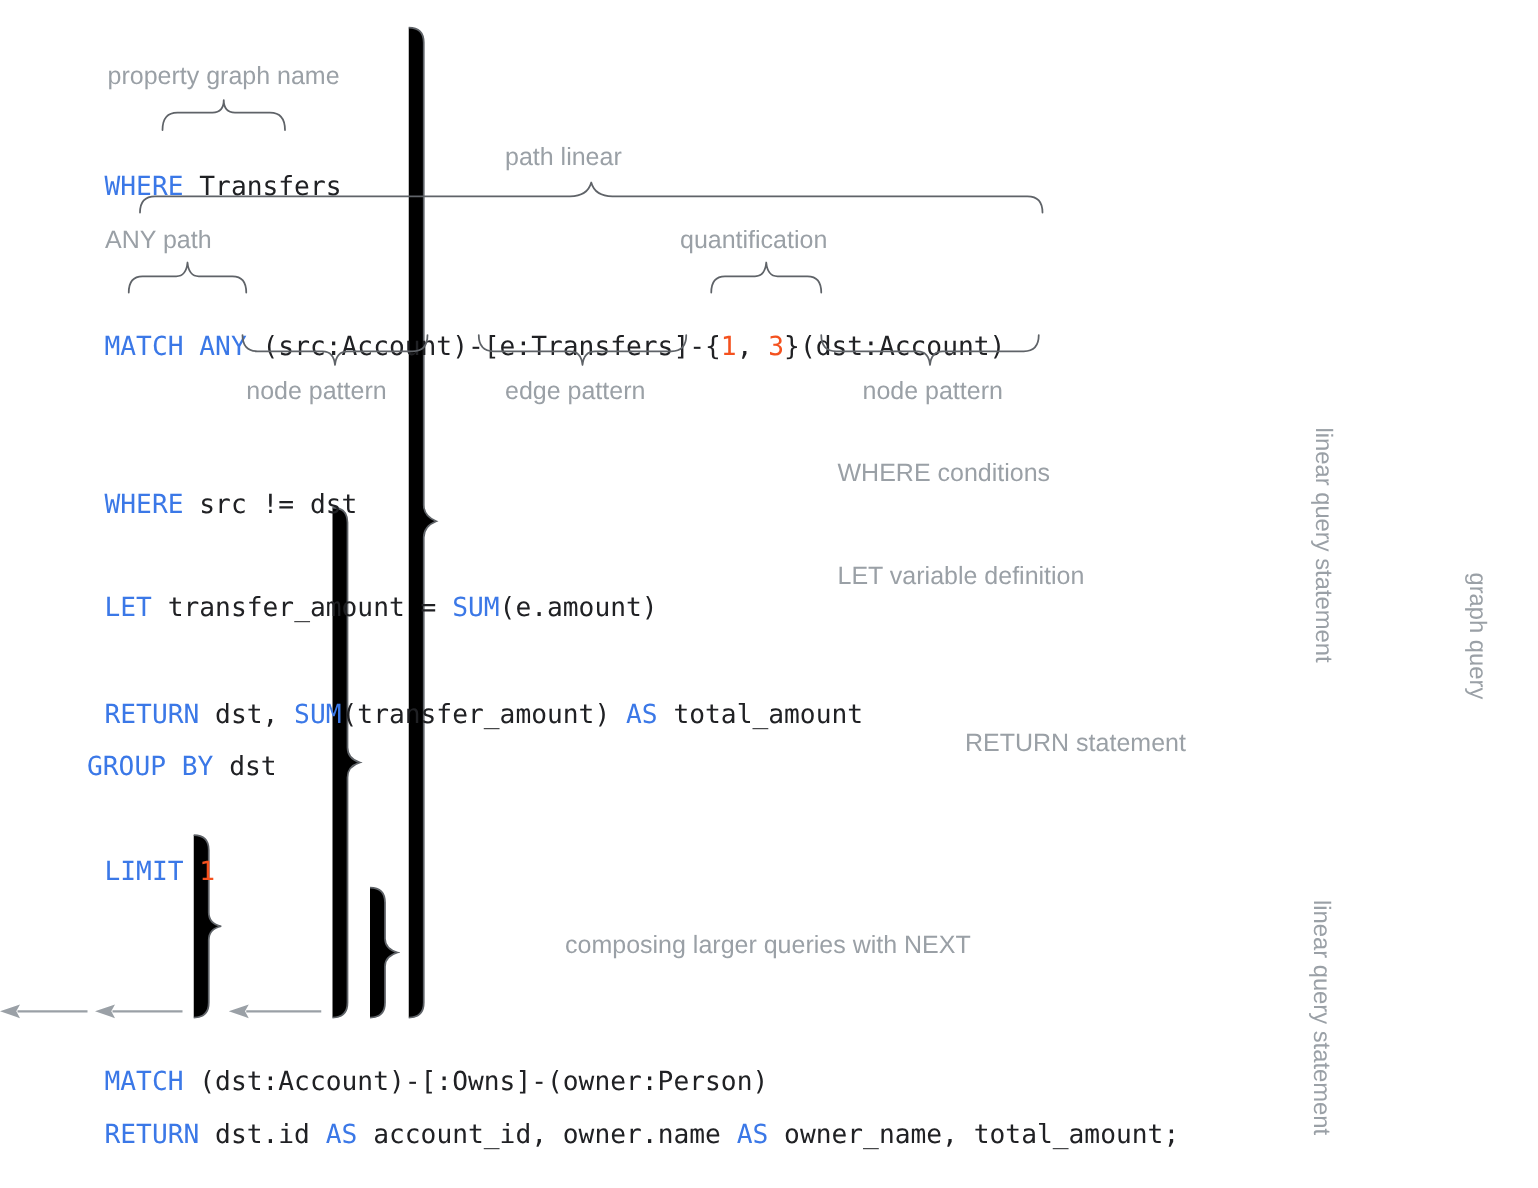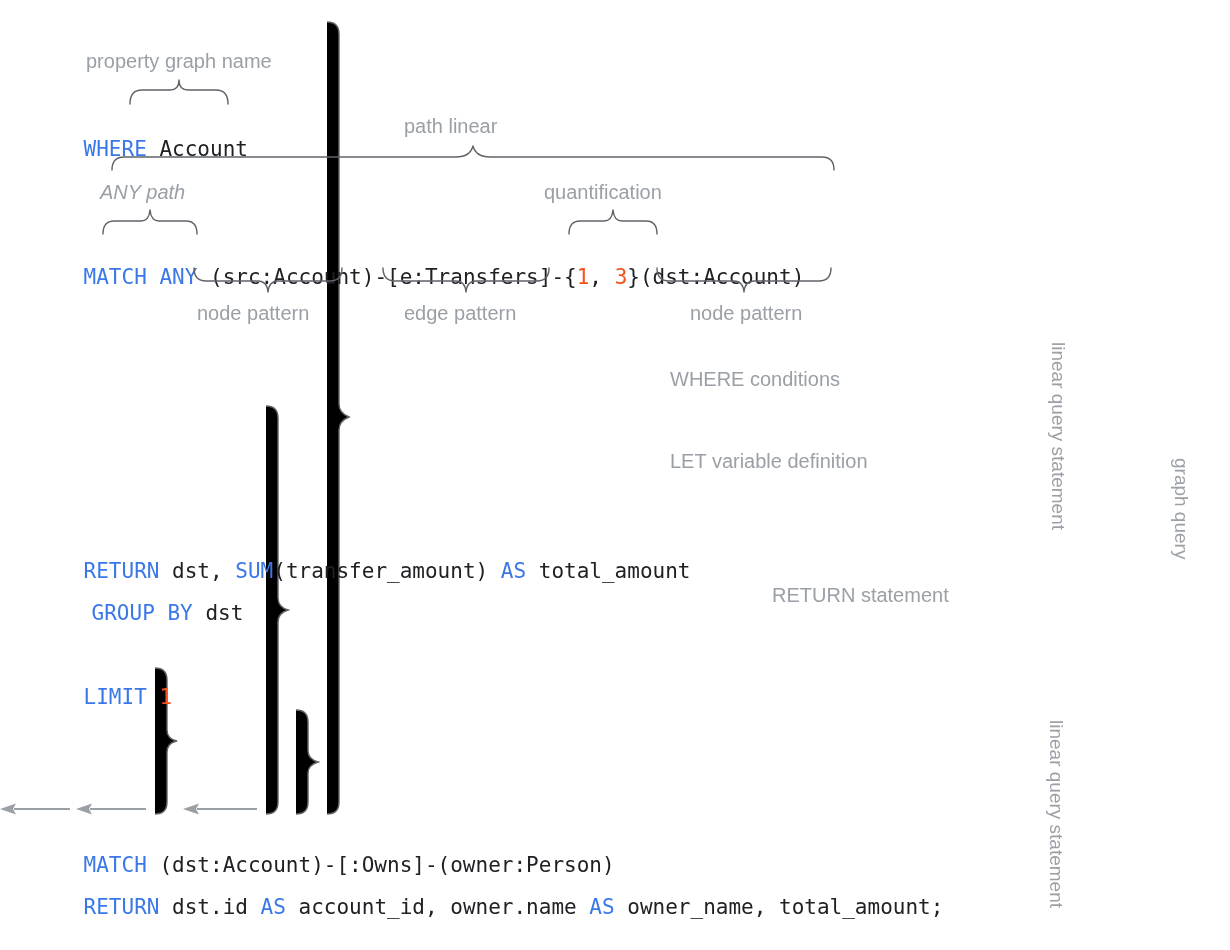--- a/index.html
+++ b/index.html
@@ -72,31 +72,31 @@
 <div id="stage">
 
   
   <div class="anno" style="left:86px; top:29px;">property graph name</div>
   <svg class="deco thin" style="left:128px; top:58px; width:102px; height:26px;" viewBox="0 0 102 26">
     <path d="M2,26 Q2,12 14,12 L42,12 Q51,12 51,2 Q51,12 60,12 L88,12 Q100,12 100,26"></path>
   </svg>
 
   
   <div class="code" style="left:33px; top:90px;">
-    <span class="kw">WHERE</span><span class="plain"> Account</span>
+    <span class="kw">WHERE</span><span class="plain"> Transfers</span>
   </div>
 
   
   <div class="anno" style="left:404px; top:94px;">path linear</div>
   <svg class="deco thin" style="left:110px; top:124px; width:726px; height:26px;" viewBox="0 0 726 26">
     <path d="M2,26 Q2,13 14,13 L346,13 Q360,13 363,2 Q366,13 380,13 L712,13 Q724,13 724,26"></path>
   </svg>
 
   
-  <div class="anno" style="left:100px; top:160px;font-style:italic;">ANY path</div>
+  <div class="anno" style="left:84px; top:160px;">ANY path</div>
   <svg class="deco thin" style="left:101px; top:188px; width:98px; height:26px;" viewBox="0 0 98 26">
     <path d="M2,26 Q2,13 13,13 L40,13 Q48,13 49,2 Q50,13 58,13 L85,13 Q96,13 96,26"></path>
   </svg>
 
   
   <div class="anno" style="left:544px; top:160px;">quantification</div>
   <svg class="deco thin" style="left:567px; top:188px; width:92px; height:26px;" viewBox="0 0 92 26">
     <path d="M2,26 Q2,13 13,13 L37,13 Q45,13 46,2 Q47,13 55,13 L79,13 Q90,13 90,26"></path>
   </svg>
 
@@ -115,40 +115,46 @@
     <path d="M2,0 Q2,13 14,13 L75,13 Q84,13 85,24 Q86,13 95,13 L156,13 Q168,13 168,0"></path>
   </svg>
   <div class="anno" style="left:404px; top:281px;">edge pattern</div>
 
   <svg class="deco thin" style="left:655px; top:248px; width:180px; height:26px;" viewBox="0 0 180 26">
     <path d="M2,0 Q2,13 14,13 L79,13 Q88,13 89,24 Q90,13 99,13 L164,13 Q176,13 176,0"></path>
   </svg>
   <div class="anno" style="left:690px; top:281px;">node pattern</div>
 
   
+  <div class="code" style="left:33px; top:344px;">
+    <span class="kw">WHERE</span><span class="plain"> src != dst</span>
+  </div>
   <svg class="arrow" style="left:588px; top:352px; width:72px; height:14px;" viewBox="0 0 72 14">
     <line x1="14" y1="7" x2="70" y2="7"></line>
     <polygon points="0,7 16,1.5 13,7 16,12.5"></polygon>
   </svg>
   <div class="anno" style="left:670px; top:347px;">WHERE conditions</div>
 
   
+  <div class="code" style="left:33px; top:427px;">
+    <span class="kw">LET</span><span class="plain"> transfer_amount = </span><span class="kw">SUM</span><span class="plain">(e.amount)</span>
+  </div>
   <svg class="arrow" style="left:588px; top:435px; width:72px; height:14px;" viewBox="0 0 72 14">
     <line x1="14" y1="7" x2="70" y2="7"></line>
     <polygon points="0,7 16,1.5 13,7 16,12.5"></polygon>
   </svg>
   <div class="anno" style="left:670px; top:429px;">LET variable definition</div>
 
   
   <div class="code" style="left:33px; top:512px;">
     <span class="kw">RETURN</span><span class="plain"> dst, </span><span class="kw">SUM</span><span class="plain">(transfer_amount) </span><span class="kw">AS</span><span class="plain"> total_amount</span>
   </div>
 
   
-  <div class="code" style="left:41px; top:554px;">
+  <div class="code" style="left:19px; top:554px;">
     <span class="kw">GROUP BY</span><span class="plain"> dst</span>
   </div>
 
   
 
   
   <div class="code" style="left:33px; top:638px;">
     <span class="kw">LIMIT</span><span class="plain"> </span><span class="num">1</span>
   </div>
 
@@ -156,20 +162,21 @@
   <svg class="gbrace" style="left:740px; top:505px; width:26px; height:150px;" viewBox="0 0 26 150">
     <path d="M2,2 Q14,2 14,14 L14,64 Q14,73 24,75 Q14,77 14,86 L14,136 Q14,148 2,148"></path>
   </svg>
   <div class="anno" style="left:772px; top:563px;">RETURN statement</div>
 
   
   <svg class="arrow" style="left:371px; top:728px; width:76px; height:14px;" viewBox="0 0 76 14">
     <line x1="14" y1="7" x2="74" y2="7"></line>
     <polygon points="0,7 16,1.5 13,7 16,12.5"></polygon>
   </svg>
+  <div class="anno" style="left:452px; top:724px;">composing larger queries with NEXT</div>
 
   
   <div class="code" style="left:33px; top:806px;">
     <span class="kw">MATCH</span><span class="plain"> (dst:Account)-[:Owns]-(owner:Person)</span>
   </div>
 
   
   <div class="code" style="left:33px; top:848px;">
     <span class="kw">RETURN</span><span class="plain"> dst.id </span><span class="kw">AS</span><span class="plain"> account_id, owner.name </span><span class="kw">AS</span><span class="plain"> owner_name, total_amount;</span>
   </div>

